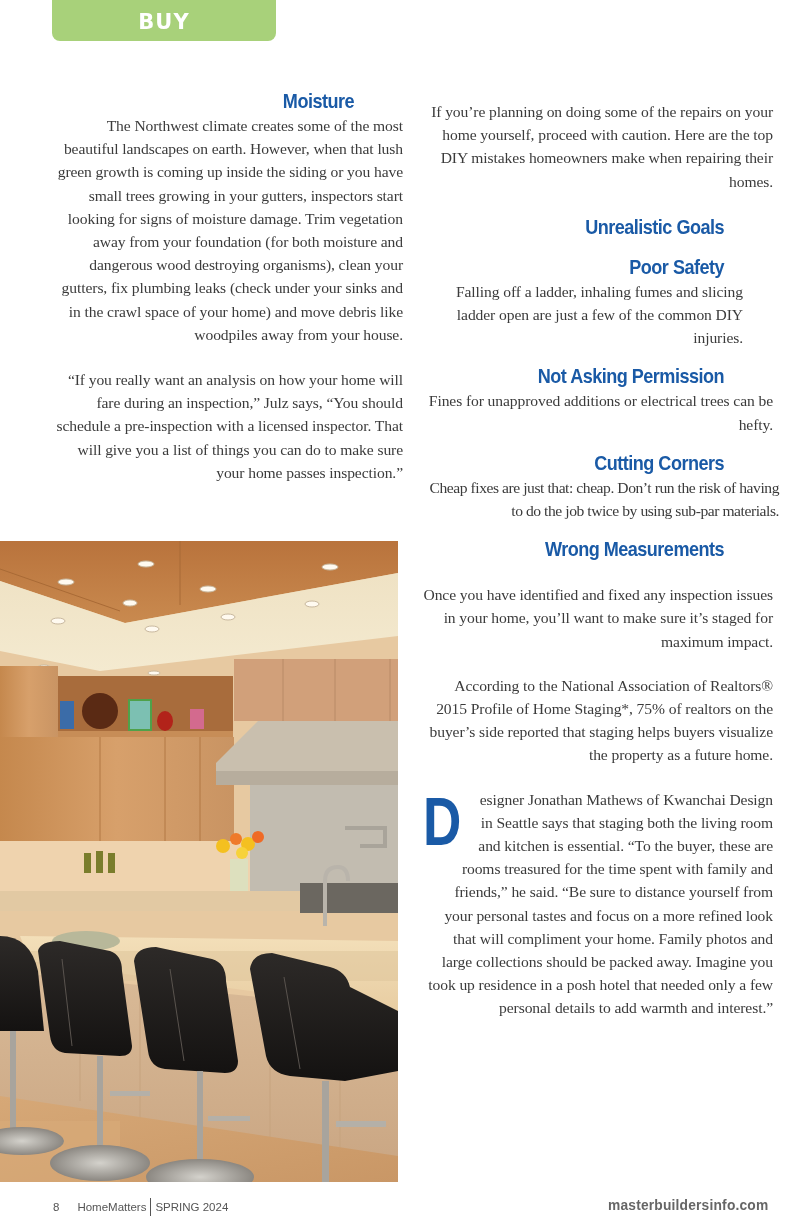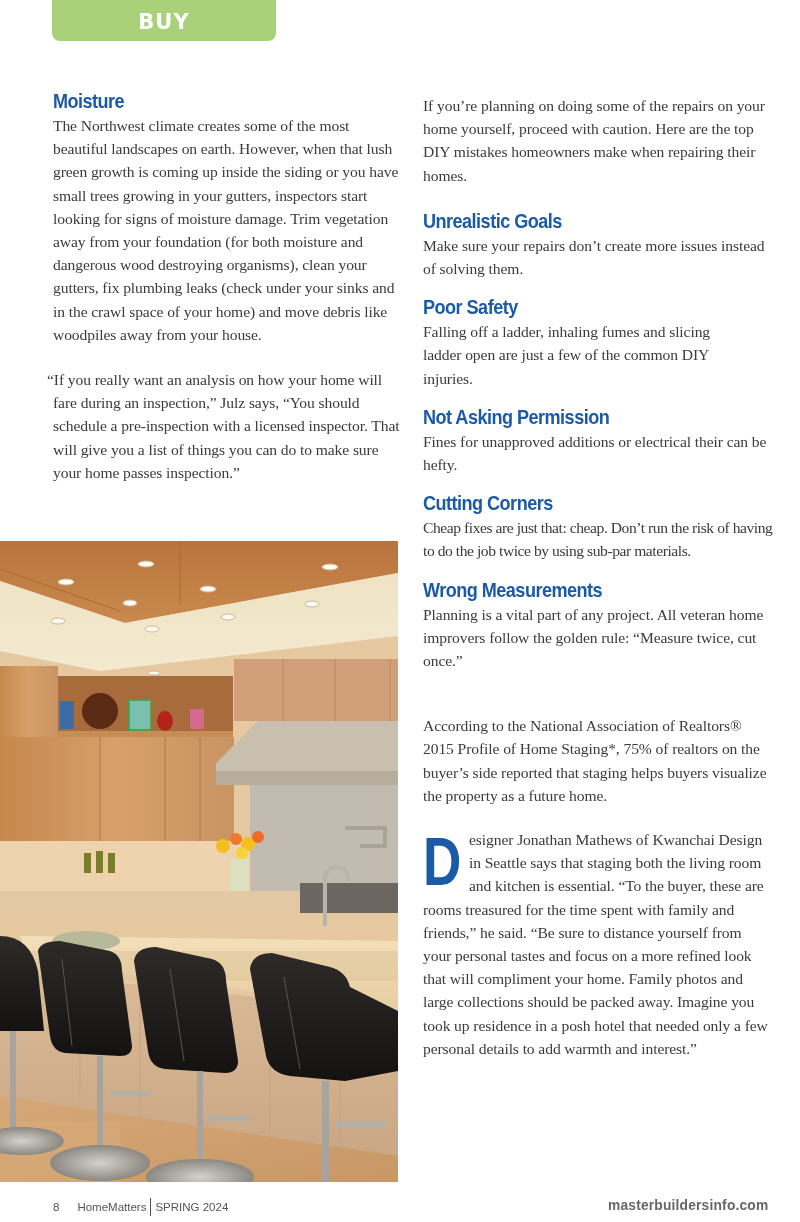--- a/index.html
+++ b/index.html
@@ -10,22 +10,22 @@
     position: absolute; left: 52px; top: 0; width: 224px; height: 41px;
     background: #a8d17a; border-radius: 0 0 8px 8px;
     display: flex; align-items: center; justify-content: center;
   }
   .section-tab span {
     color: #ffffff; font-family: "DejaVu Sans", sans-serif; font-weight: bold;
     font-size: 21px; letter-spacing: 1px; padding-top: 2px;
   }
 
   .col { position: absolute; }
-  .col-left { left: 53px; top: 88px; width: 350px; }
-  .col-right { left: 423px; top: 94px; width: 350px; }
+  .col-left { left: 53px; top: 88px; width: 350px; text-align: right; }
+  .col-right { left: 423px; top: 100px; width: 350px; text-align: right; }
 
   h2.head {
     font-family: "Liberation Sans", "DejaVu Sans", sans-serif; font-weight: bold;
     color: #1a5aa6; font-size: 21px; line-height: 26px; letter-spacing: -0.6px;
     transform: scaleX(0.86); transform-origin: left center; white-space: nowrap;
   }
   p.body {
     font-size: 15.6px; line-height: 23.2px; color: #3b3b3b; letter-spacing: -0.1px;
   }
   .quote p.body { text-indent: -6px; padding-left: 0; }
@@ -225,39 +225,38 @@
       <rect x="336" y="580" width="50" height="6" fill="#b4b0a8"></rect>
     </g>
   </svg>
 </div>
 
 <div class="col col-right">
   <p class="body">If you’re planning on doing some of the repairs on your home yourself, proceed with caution. Here are the top DIY mistakes homeowners make when repairing their homes.</p>
   <div class="gap-l"></div>
 
   <h2 class="head">Unrealistic Goals</h2>
-  <p class="body">Make sure your repairs don’t create more issues instead of solving them.</p>
   <div class="gap-s"></div>
 
   <h2 class="head">Poor Safety</h2>
   <p class="body" style="width:320px">Falling off a ladder, inhaling fumes and slicing ladder open are just a few of the common DIY injuries.</p>
   <div class="gap-s"></div>
 
   <h2 class="head">Not Asking Permission</h2>
-  <p class="body">Fines for unapproved additions or electrical their can be hefty.</p>
+  <p class="body">Fines for unapproved additions or electrical trees can be hefty.</p>
   <div class="gap-s"></div>
 
   <h2 class="head">Cutting Corners</h2>
   <p class="body" style="letter-spacing:-0.45px;width:356px">Cheap fixes are just that: cheap. Don’t run the risk of having to do the job twice by using sub-par materials.</p>
   <div class="gap-s"></div>
 
   <h2 class="head">Wrong Measurements</h2>
-  <p class="body">Planning is a vital part of any project. All veteran home improvers follow the golden rule: “Measure twice, cut once.”</p>
-  <div class="gap-l"></div>
-
+  <div class="gap-l"></div>
+
+  <p class="body">Once you have identified and fixed any inspection issues in your home, you’ll want to make sure it’s staged for maximum impact.</p>
   <div class="gap-l"></div>
 
   <p class="body">According to the National Association of Realtors® 2015 Profile of Home Staging*, 75% of realtors on the buyer’s side reported that staging helps buyers visualize the property as a future home.</p>
   <div class="gap-l"></div>
 
   <div class="dropcap-wrap">
     <span class="dropcap">D</span>
     <p class="body">esigner Jonathan Mathews of Kwanchai Design in Seattle says that staging both the living room and kitchen is essential. “To the buyer, these are rooms treasured for the time spent with family and friends,” he said. “Be sure to distance yourself from your personal tastes and focus on a more refined look that will compliment your home. Family photos and large collections should be packed away. Imagine you took up residence in a posh hotel that needed only a few personal details to add warmth and interest.”</p>
   </div>
 </div>

